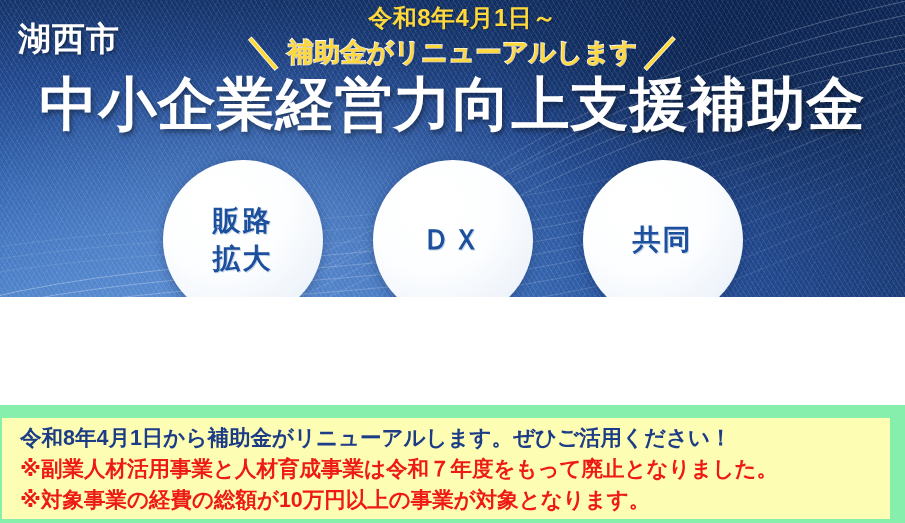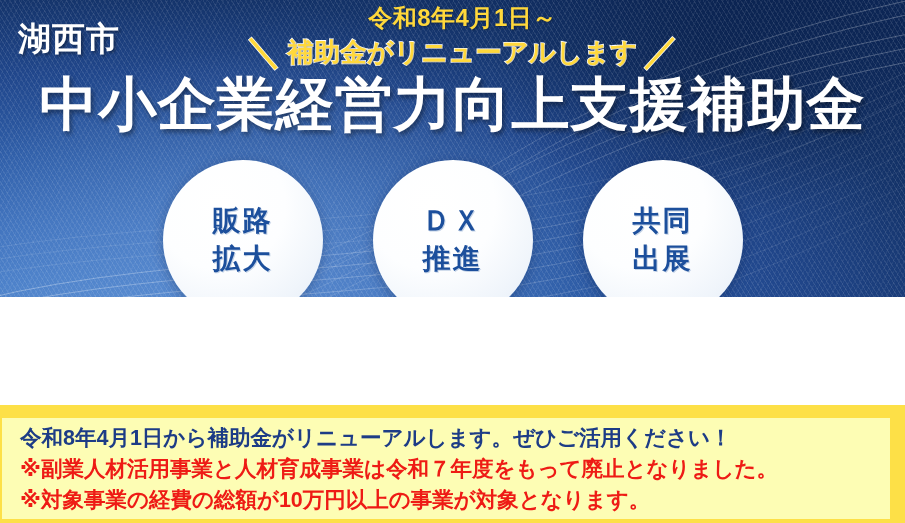--- a/index.html
+++ b/index.html
@@ -196,21 +196,21 @@
     white-space: nowrap;
   }
 
   
   .notice-wrap {
     position: absolute;
     left: 0;
     top: 405px;
     width: 905px;
     height: 118px;
-    background: #fde047;
+    background: #86efac;
   }
   .notice-box {
     position: absolute;
     left: 2px;
     top: 13px;
     width: 888px;
     height: 101px;
     background: #fdfdb4;
     filter: blur(0.6px);
   }
@@ -291,25 +291,23 @@
 
     <div class="main-title">中小企業経営力向上支援補助金</div>
 
     <div class="circles">
       <div class="circle">
         <span class="circle-line">販路</span>
         <span class="circle-line">拡大</span>
       </div>
       <div class="circle">
         <span class="circle-line">ＤＸ</span>
-        <span class="circle-line">推進</span>
       </div>
       <div class="circle">
         <span class="circle-line">共同</span>
-        <span class="circle-line">出展</span>
       </div>
     </div>
   </div>
 
   <div class="notice-wrap">
     <div class="notice-box"></div>
     <div class="notice-text">
       <div class="notice-line navy">令和8年4月1日から補助金がリニューアルします。ぜひご活用ください！</div>
       <div class="notice-line red">※副業人材活用事業と人材育成事業は令和７年度をもって廃止となりました。</div>
       <div class="notice-line red">※対象事業の経費の総額が10万円以上の事業が対象となります。</div>

